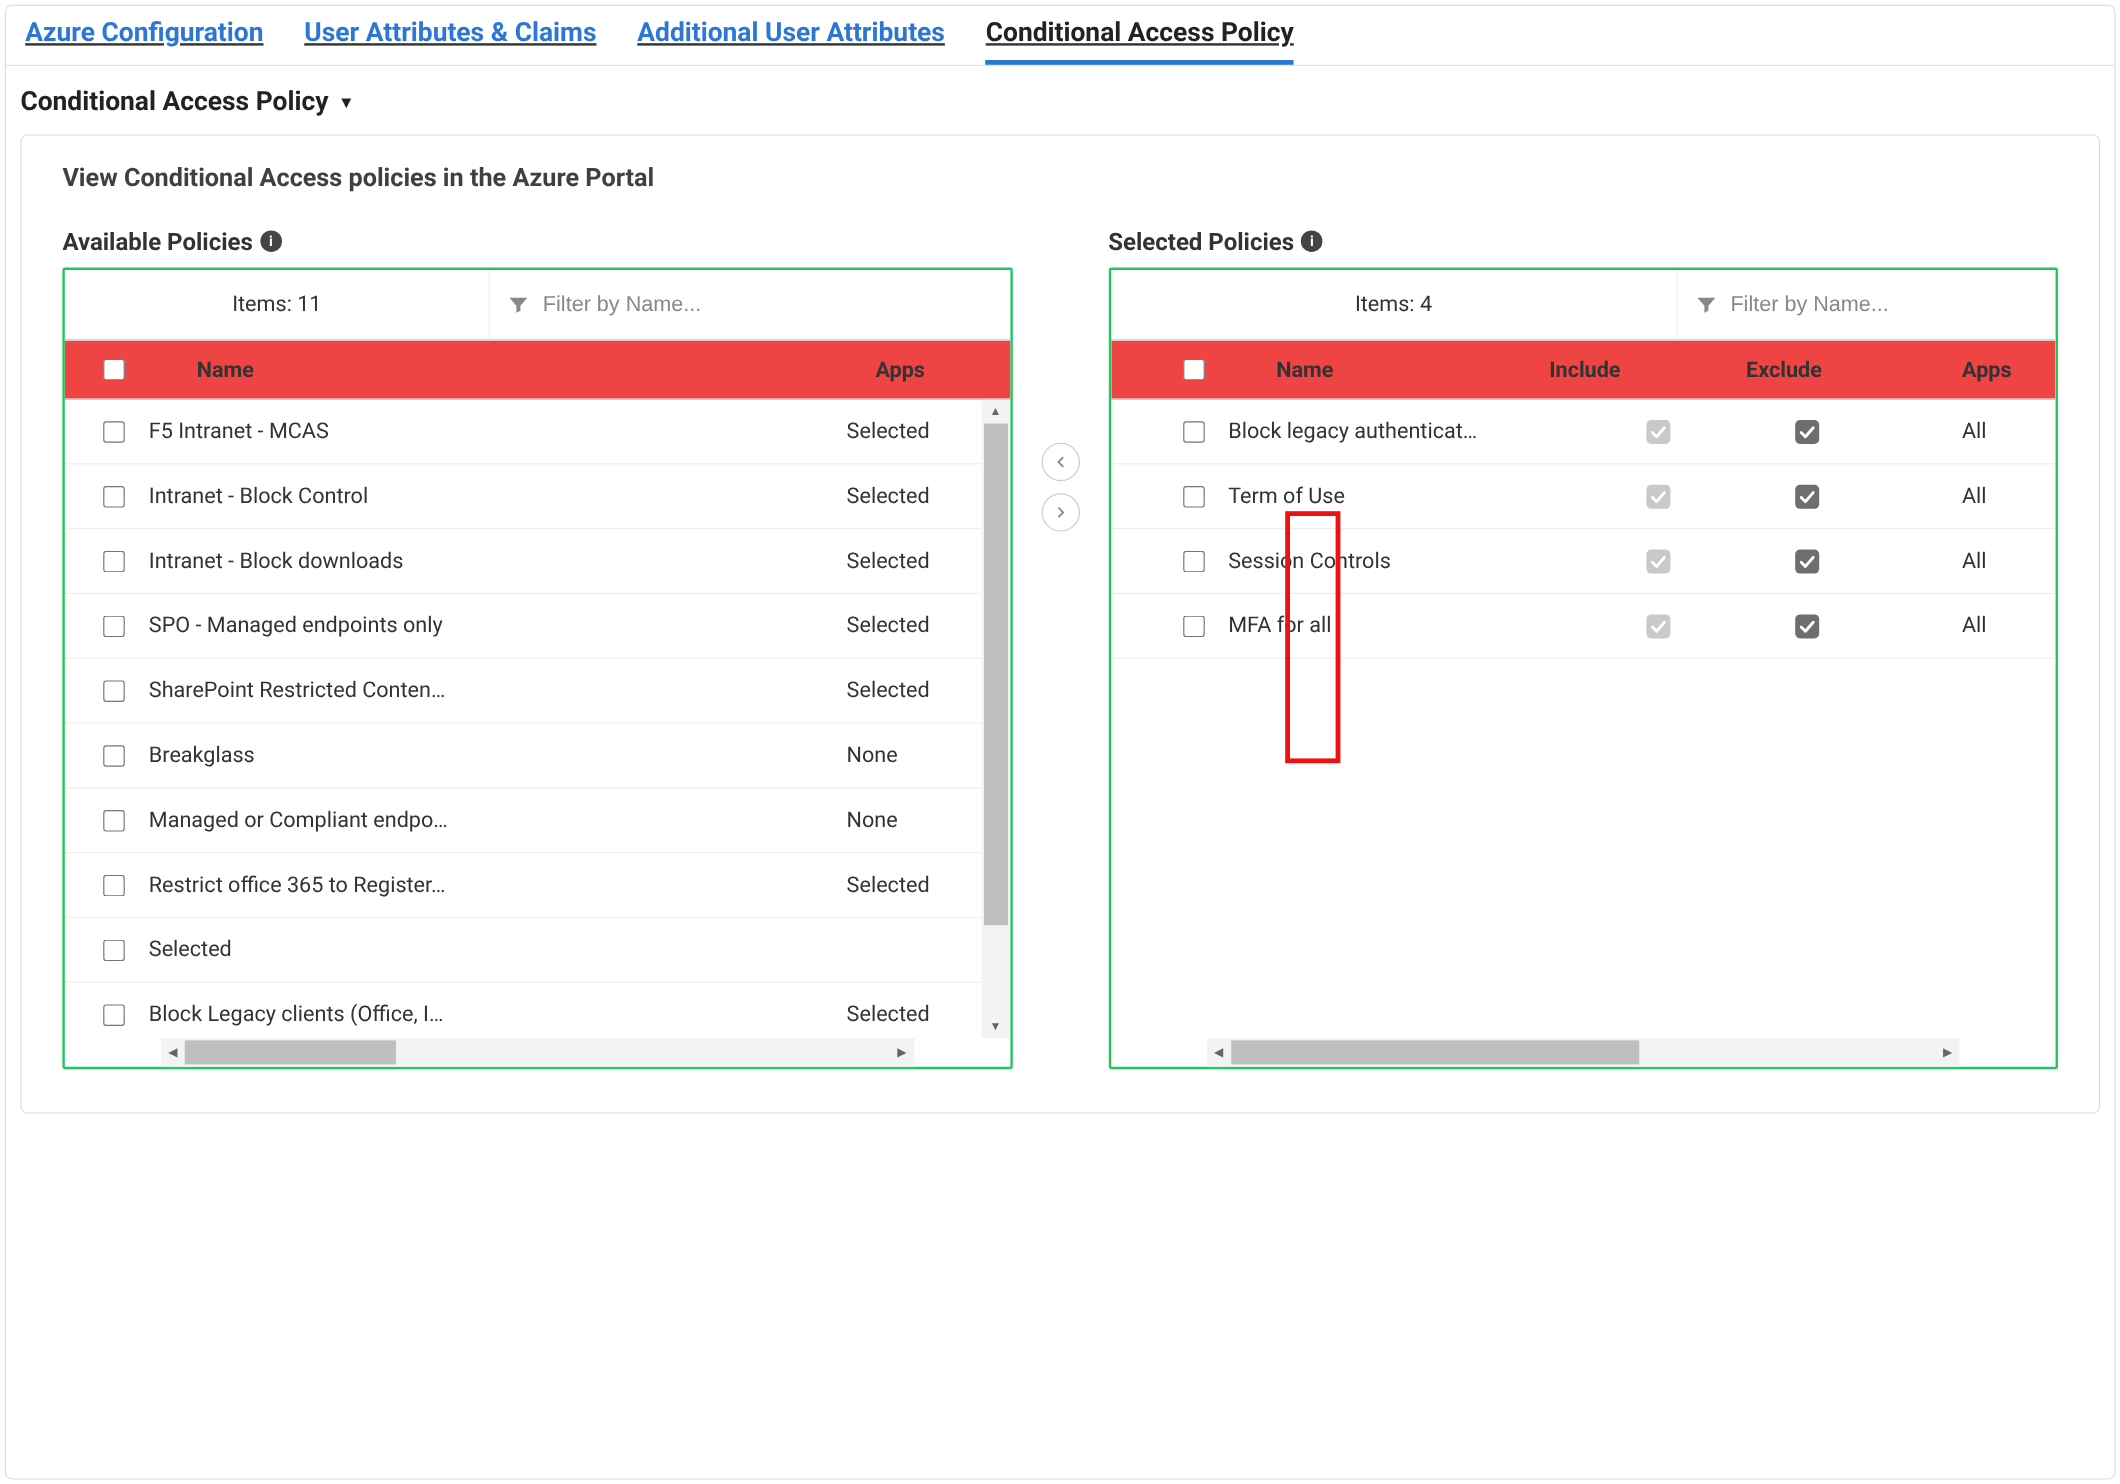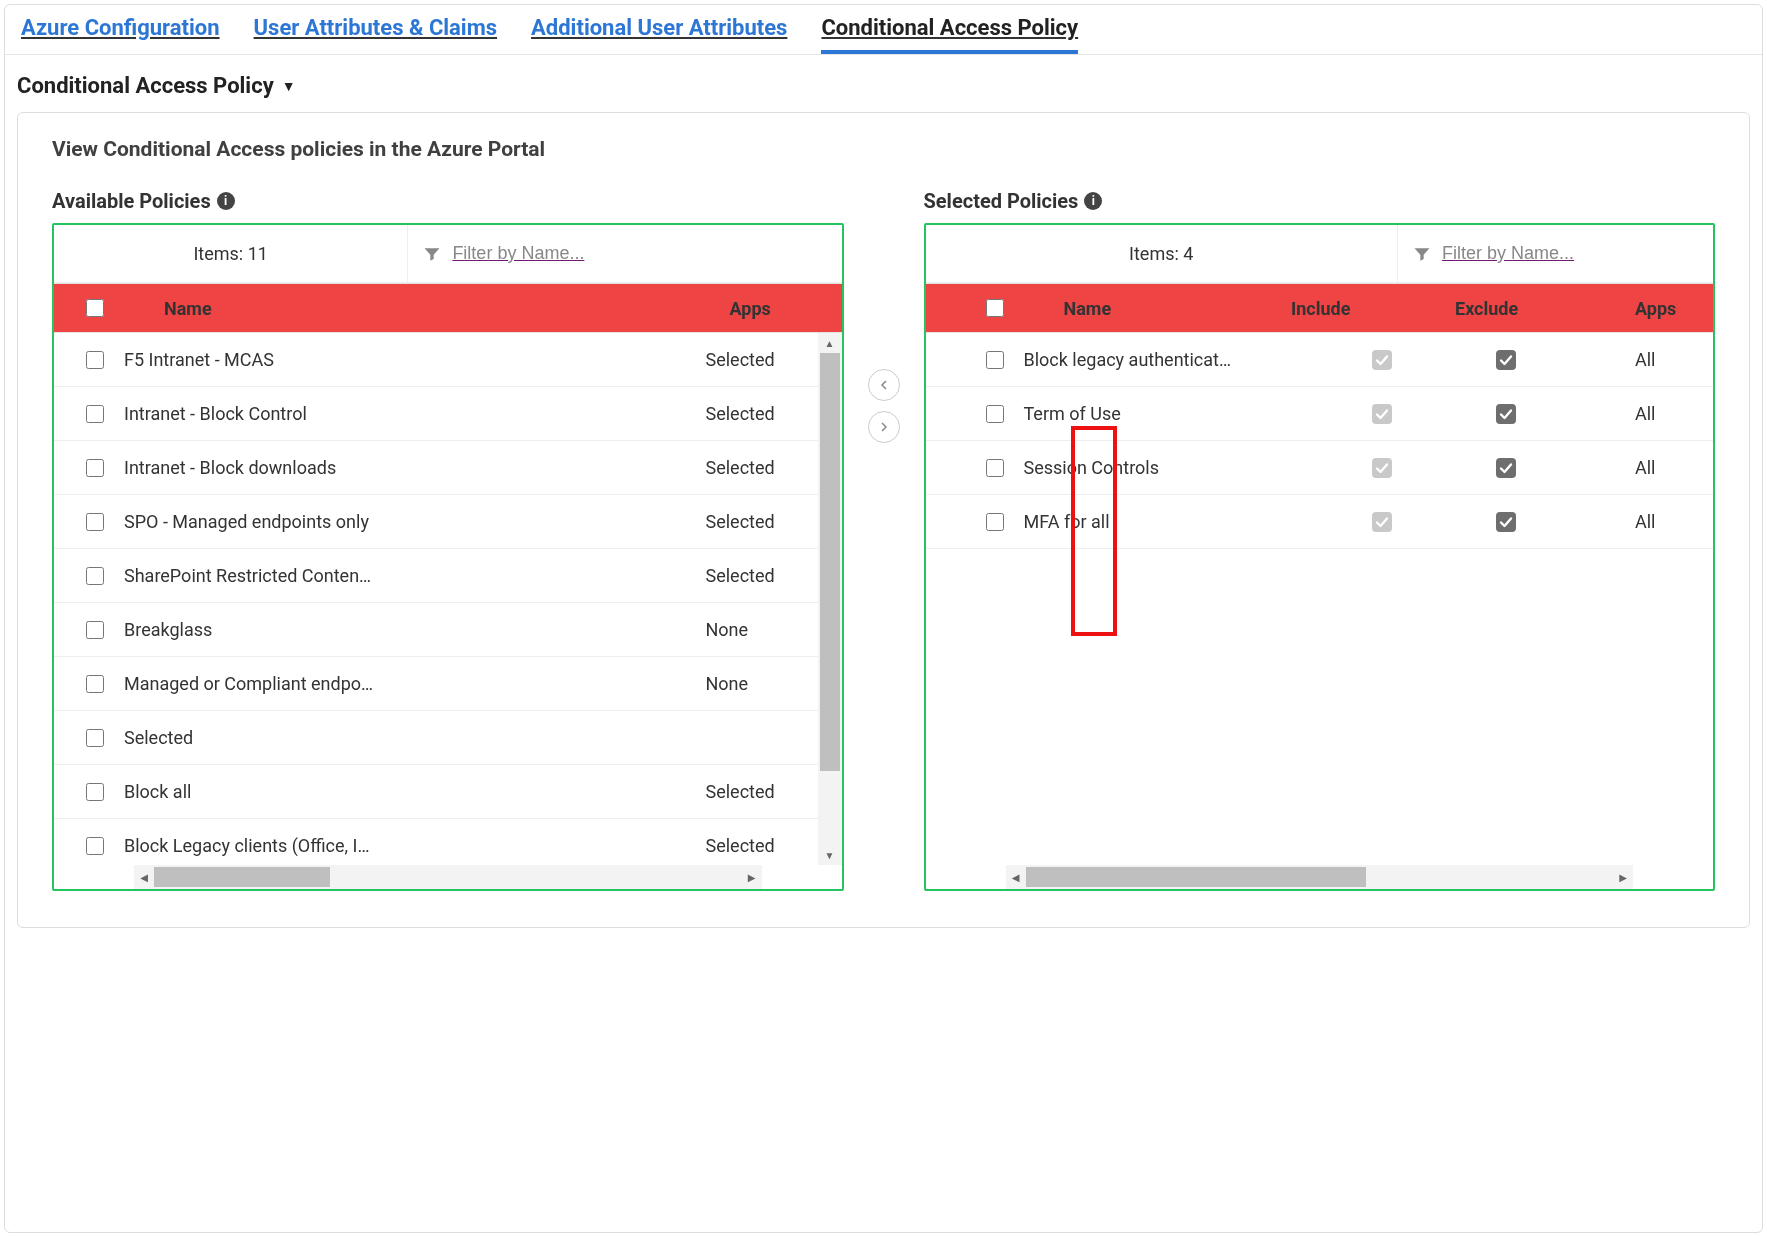--- a/index.html
+++ b/index.html
@@ -122,21 +122,20 @@
     align-items: center;
     gap: 10px;
     padding: 0 14px;
   }
   .toolbar .filter input {
     border: none;
     font-size: 18px;
     color: #701a75;
     outline: none;
     width: 100%;
-    text-decoration: underline;
   }
   .toolbar .filter input::placeholder { color: #888; }
   .funnel-icon {
     width: 20px; height: 20px;
     color: #888;
     flex-shrink: 0;
   }
   .grid {
     flex: 1;
     position: relative;
@@ -350,27 +349,27 @@
                     <div class="col-cb">
                       <input type="checkbox" class="std" style="">
                     </div>
                     <div class="col-name">Managed or Compliant endpo…</div>
                     <div class="col-apps">None</div>
                   </div>
                   <div class="row">
                     <div class="col-cb">
                       <input type="checkbox" class="std" style="">
                     </div>
-                    <div class="col-apps">Selected</div>
-                  </div>
-                  <div class="row">
-                    <div class="col-cb">
-                      <input type="checkbox" class="std" style="">
-                    </div>
-                    <div class="col-name">Block all</div>
+                    <div class="col-name">Restrict office 365 to Register…</div>
+                    <div class="col-apps">Selected</div>
+                  </div>
+                  <div class="row">
+                    <div class="col-cb">
+                      <input type="checkbox" class="std" style="">
+                    </div>
                     <div class="col-apps">Selected</div>
                   </div>
                   <div class="row">
                     <div class="col-cb">
                       <input type="checkbox" class="std" style="">
                     </div>
                     <div class="col-name">Block Legacy clients (Office, I…</div>
                     <div class="col-apps">Selected</div>
                   </div>
                 </div>

